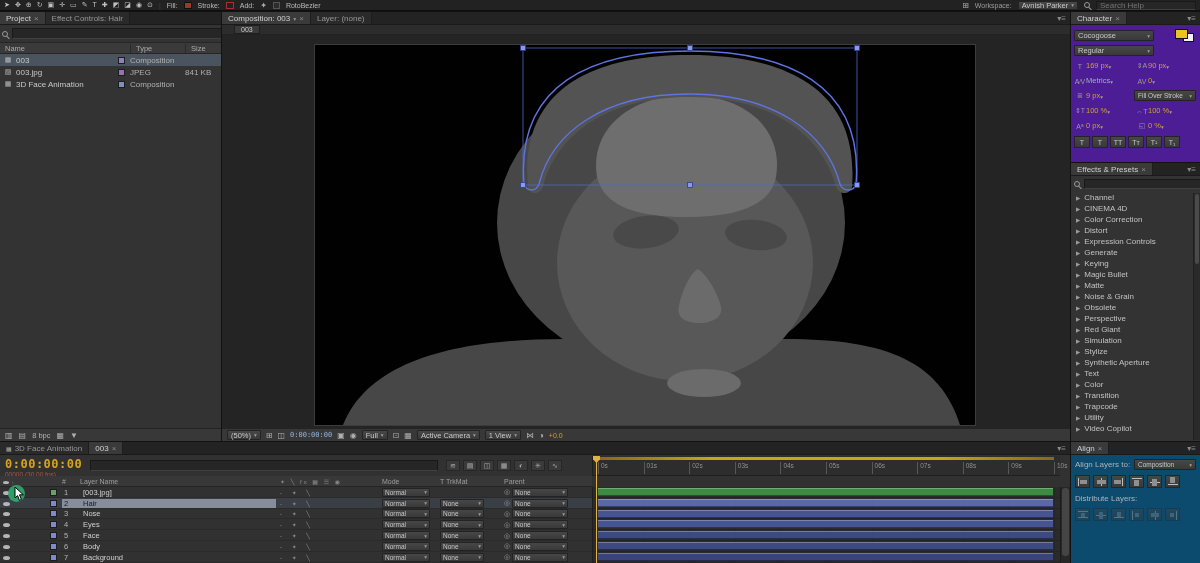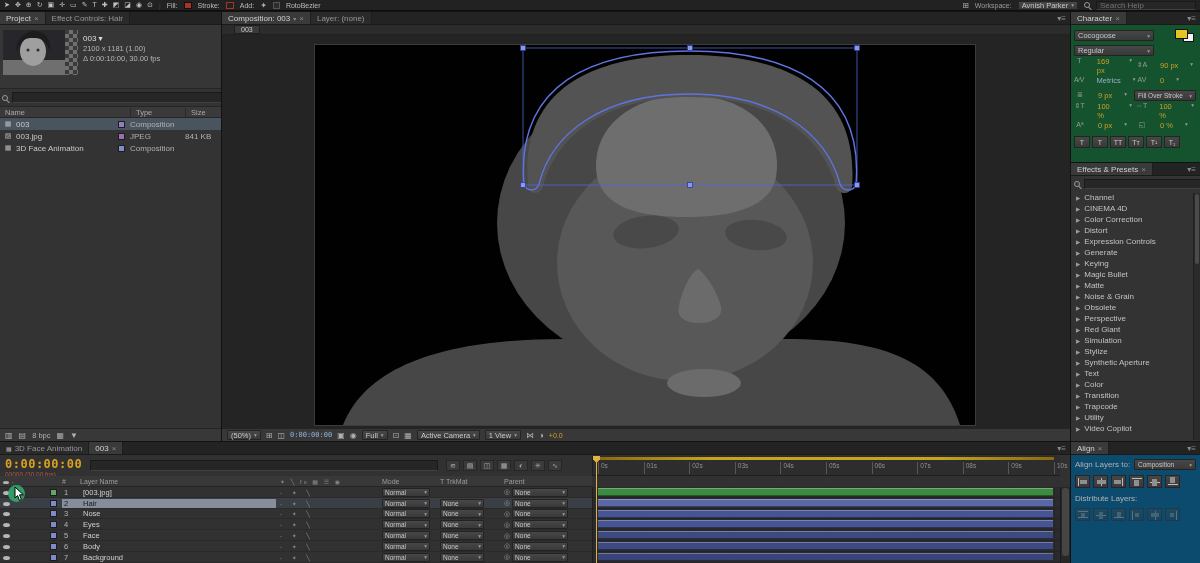--- a/index.html
+++ b/index.html
@@ -43,25 +43,25 @@
 .prow.selected{background:#4a545f}
 .proj-bottom{position:absolute;left:0;bottom:0;width:100%;height:13px;background:#383838;border-top:1px solid #242424;display:flex;align-items:center;gap:6px;padding:0 5px;font-size:7.5px;color:#b0b0b0}
 
 #viewer-panel{left:222px;top:12px;width:848px;height:429px;background:#2c2c2c}
 .mini-strip{height:10px;background:#2c2c2c;border-bottom:1px solid #222;display:flex;align-items:center;padding-left:12px}
 .mini-tab{background:#3a3a3a;border:1px solid #1f1f1f;font-size:7px;color:#ccc;padding:0 6px;height:9px;line-height:8px}
 .viewer-canvas{position:absolute;left:0;top:23px;right:0;bottom:13px;background:#242424;overflow:hidden}
 .comp-frame{position:absolute;left:93px;top:10px;width:660px;height:380px;background:#000;outline:1px solid #3c3c3c}
 .viewer-toolbar{position:absolute;left:0;bottom:0;width:100%;height:13px;background:#383838;border-top:1px solid #242424;display:flex;align-items:center;gap:5px;padding:0 5px;font-size:7px;color:#b8b8b8}
 
-#character-panel{left:1071px;top:12px;width:129px;height:150px;background:#14532d}
+#character-panel{left:1071px;top:12px;width:129px;height:150px;background:#4c1d95}
 .char-body{padding:3px 4px 0 3px}
 .crow{display:flex;align-items:center;gap:4px;height:15px}
 .crow.two .hot{width:58px}
-.hot{display:flex;align-items:flex-start;gap:12px;font-size:7.5px}
+.hot{display:flex;align-items:flex-end;gap:0;font-size:7.5px}
 .cicon{color:#9a9a9a;font-size:7px;width:12px;text-align:center}
 .w78{width:80px}
 .swatches{position:relative;width:30px;height:13px;margin-left:auto}
 .sw-stroke{position:absolute;right:2px;bottom:0;width:11px;height:9px;background:#f2f2f2;border:1px solid #111}
 .sw-fill{position:absolute;right:8px;top:0;width:13px;height:10px;border:1px solid #111}
 .fauxrow{display:flex;gap:2px;padding-top:3px}
 .faux{width:16px;height:12px;background:linear-gradient(#474747,#393939);border:1px solid #242424;color:#c5c5c5;font-size:7px;display:flex;align-items:center;justify-content:center}
 
 #effects-panel{left:1071px;top:163px;width:129px;height:278px;background:#333}
 .fx-search{display:flex;align-items:center;gap:4px;padding:3px 3px}
@@ -163,38 +163,20 @@
   <div class="tabbar">
     <div class="tab active">
         <span>Project</span>
         <span class="x">×</span>
       </div>
     <div class="tab">
         <span>Effect Controls: Hair</span>
       </div>
     <div class="panel-menu">▾≡</div>
   </div>
-  <div class="proj-info">
-    <div class="thumb-wrap">
-      <svg width="62" height="45">
-        <rect width="62" height="45" fill="#26262b"></rect>
-        <rect x="0" y="30" width="62" height="15" fill="#6f6f6f"></rect>
-        <ellipse cx="30" cy="21" rx="13" ry="15" fill="#9f9f9f"></ellipse>
-        <path d="M14,22 C12,6 26,1 31,1 C38,1 49,6 47,22 C44,10 38,8 30,8 C22,8 17,10 14,22 Z" fill="#1c1c1c"></path>
-        <circle cx="25" cy="20" r="1.5" fill="#2c2c2c"></circle>
-        <circle cx="35" cy="20" r="1.5" fill="#2c2c2c"></circle>
-      </svg>
-      <div class="checker"></div>
-    </div>
-    <div class="proj-meta">
-      <div class="comp-title"><span>003</span> ▾</div>
-      <div>2100 x 1181 (1.00)</div>
-      <div>Δ 0:00:10:00, 30.00 fps</div>
-    </div>
-  </div>
   <div class="proj-search">
     <span class="mag"></span>
     <input style="">
   </div>
   <div class="proj-cols">
     <span style="border-left:none">Name</span>
     <span></span>
     <span>Type</span>
     <span>Size</span>
   </div>

